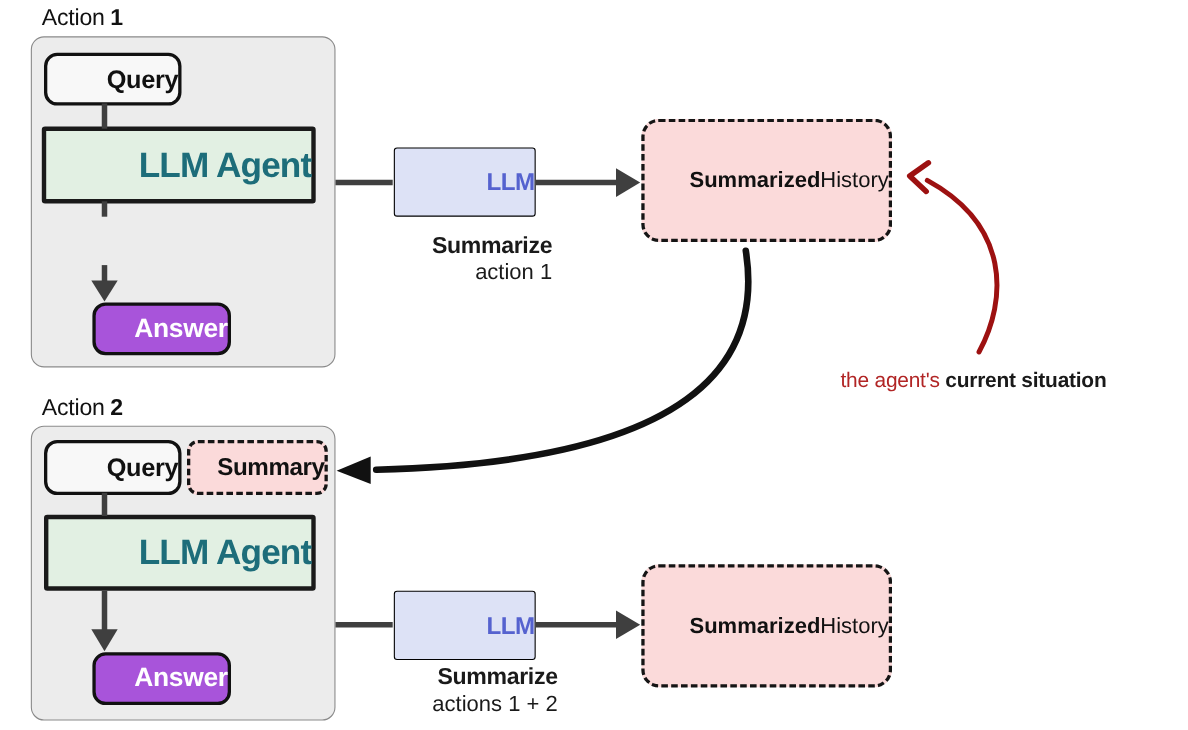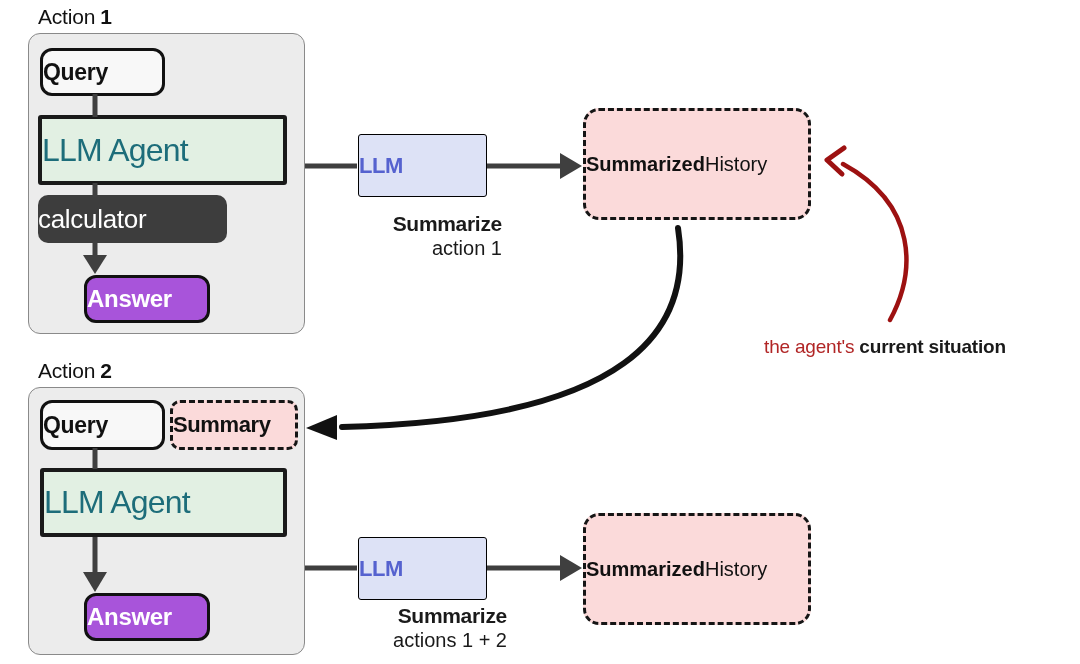--- a/index.html
+++ b/index.html
@@ -1,40 +1,40 @@
 <!DOCTYPE html>
 <html style="--panel-bg: #ececec; --panel-border: #8a8a8a; --query-bg: #f8f8f8; --agent-bg: #e2f0e3; --agent-text: #1d6d7a; --tool-bg: #3d3d3d; --answer-bg: #a854da; --llm-bg: #dde2f6; --llm-text: #5562cf; --pink-bg: #fbdada; --arrow-gray: #3f3f3f; --arrow-black: #111111; --annotation-red: #b12525; --annotation-arrow-red: #9d1111; --annotation-dark: #1a1a1a;"><head>
 <meta charset="utf-8">
 <style>
   html,body{margin:0;padding:0;background:#fff;}
   #canvas{
     position:relative;width:1044px;height:664px;background:#fff;overflow:hidden;
     font-family:"Liberation Sans","DejaVu Sans",sans-serif;color:#111;
   }
   .abs{position:absolute;box-sizing:border-box;}
-  .flexc{display:flex;align-items:center;justify-content:flex-start;}
+  .flexc{display:flex;align-items:center;justify-content:flex-end;}
 
   .action-label{font-size:21px;color:#111;letter-spacing:-0.2px;}
   .action-label .num{font-weight:700;margin-left:5px;}
 
   .panel{
     background:var(--panel-bg,#ececec);
     border:1.5px solid var(--panel-border,#8a8a8a);
     border-radius:12px;
   }
 
   .query-box{
     background:var(--query-bg,#f8f8f8);
     border:3.5px solid #111;border-radius:12px;
     font-weight:700;font-size:23px;letter-spacing:-0.3px;
   }
   .agent-box{
     background:var(--agent-bg,#e2f0e3);
     border:4px solid #1a1a1a;border-radius:3px;
-    font-weight:400;font-size:32px;letter-spacing:-0.8px;
+    font-weight:700;font-size:32px;letter-spacing:-0.8px;
     color:var(--agent-text,#1d6d7a);
   }
   .tool-box{
     background:var(--tool-bg,#3d3d3d);
     border-radius:10px;color:#fff;font-size:26px;letter-spacing:-0.3px;
   }
   .answer-box{
     background:var(--answer-bg,#a854da);
     border:3.5px solid #111;border-radius:12px;
     color:#fff;font-weight:700;font-size:24px;letter-spacing:-0.3px;margin-left:44px;
@@ -75,23 +75,20 @@
   <div class="abs action-label" style="left:38px;top:5px;">
     <span>Action</span><span class="num">1</span>
   </div>
 
   <div class="abs panel" style="left:28px;top:33px;width:277px;height:301px;"></div>
   <div class="abs flexc query-box" style="left:40px;top:48px;width:125px;height:48px;">
     <span>Query</span>
   </div>
   <div class="abs flexc agent-box" style="left:38px;top:115px;width:249px;height:70px;">
     <span>LLM Agent</span>
-  </div>
-  <div class="abs flexc tool-box" style="left:38px;top:195px;width:189px;height:48px;">
-    <span>calculator</span>
   </div>
   <div class="abs flexc answer-box" style="left:40px;top:275px;width:126px;height:48px;">
     <span>Answer</span>
   </div>
 
   <div class="abs flexc llm-box" style="left:358px;top:134px;width:129px;height:63px;">
     <span>LLM</span>
   </div>
   <div class="abs caption" style="left:342px;top:212px;width:160px;">
     <div class="cb">Summarize</div>

